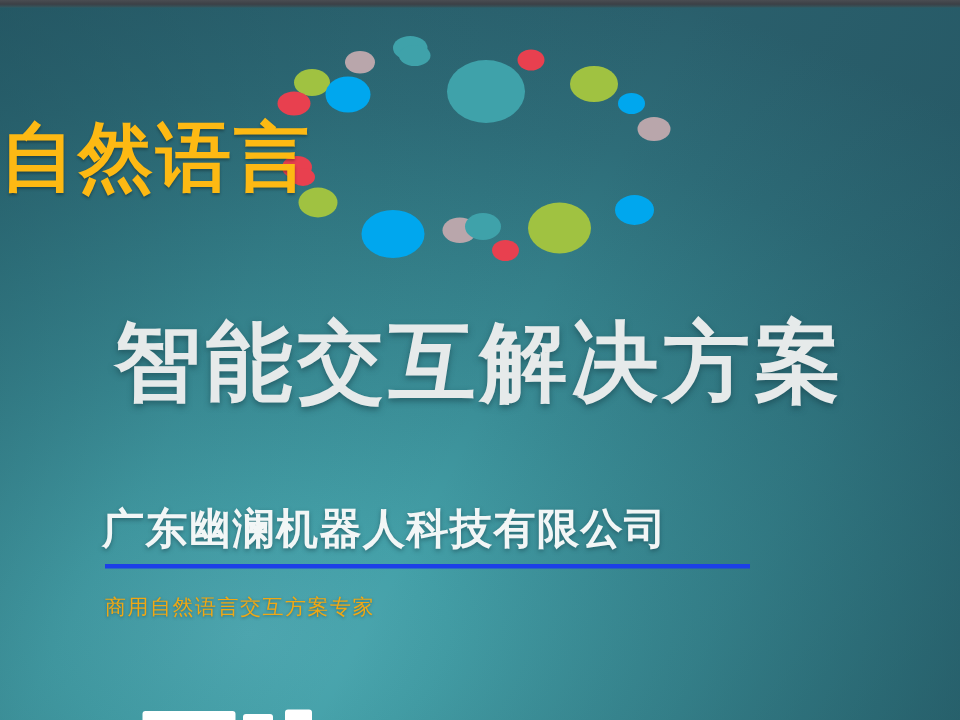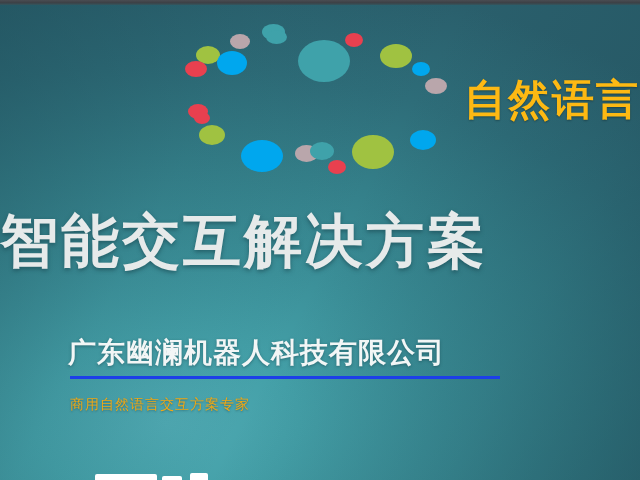--- a/index.html
+++ b/index.html
@@ -45,35 +45,36 @@
     position: absolute;
     border-radius: 50%;
   }
 
   
   #badge-word {
     position: absolute;
     left: 0;
     top: 72px;
     width: 640px;
-    text-align: right;
-    font-size: 42px;
+    text-align: left;
+    font-size: 50px;
     font-weight: bold;
     letter-spacing: 2px;
     color: #fdb913;
     text-shadow: 0 1px 2px rgba(0,0,0,0.30);
     white-space: nowrap;
   }
 
   
   #headline {
     position: absolute;
     left: 0;
     top: 203px;
     width: 640px;
+    text-align: center;
     font-size: 58px;
     font-weight: bold;
     letter-spacing: 3px;
     color: #e6eaea;
     text-shadow: 0 2px 4px rgba(20,60,70,0.55);
     white-space: nowrap;
   }
 
   
   #company-name {

